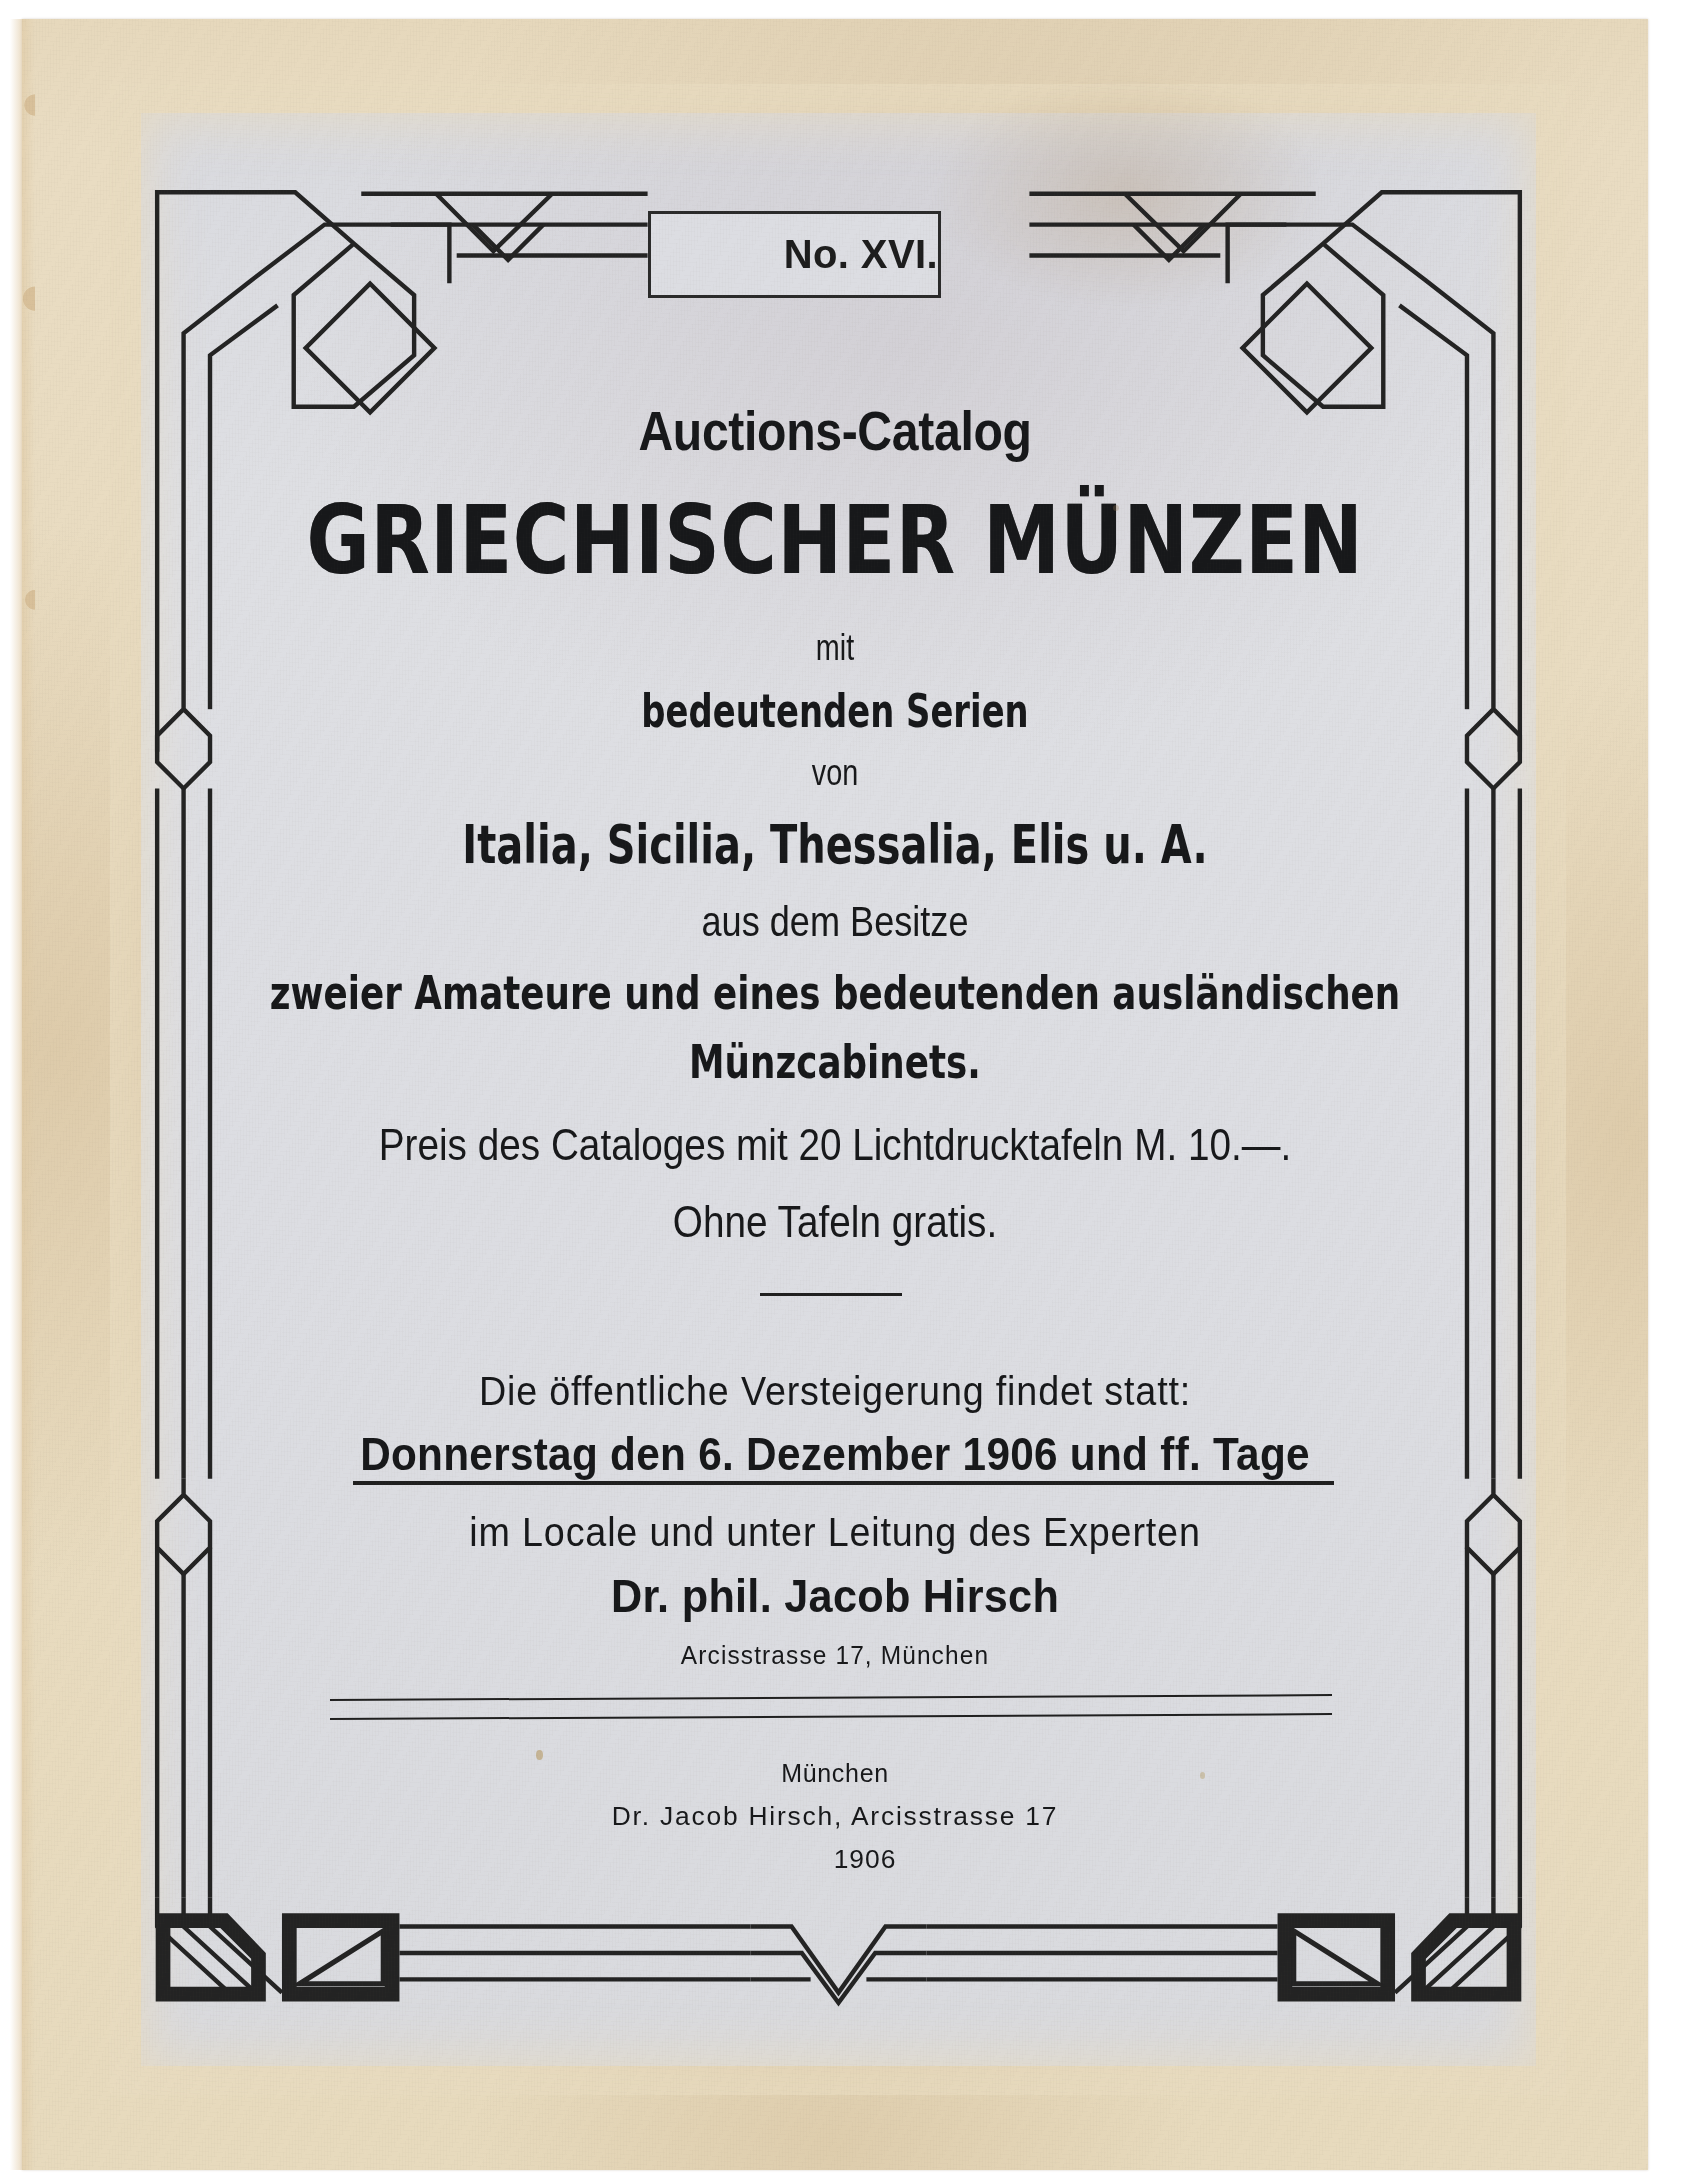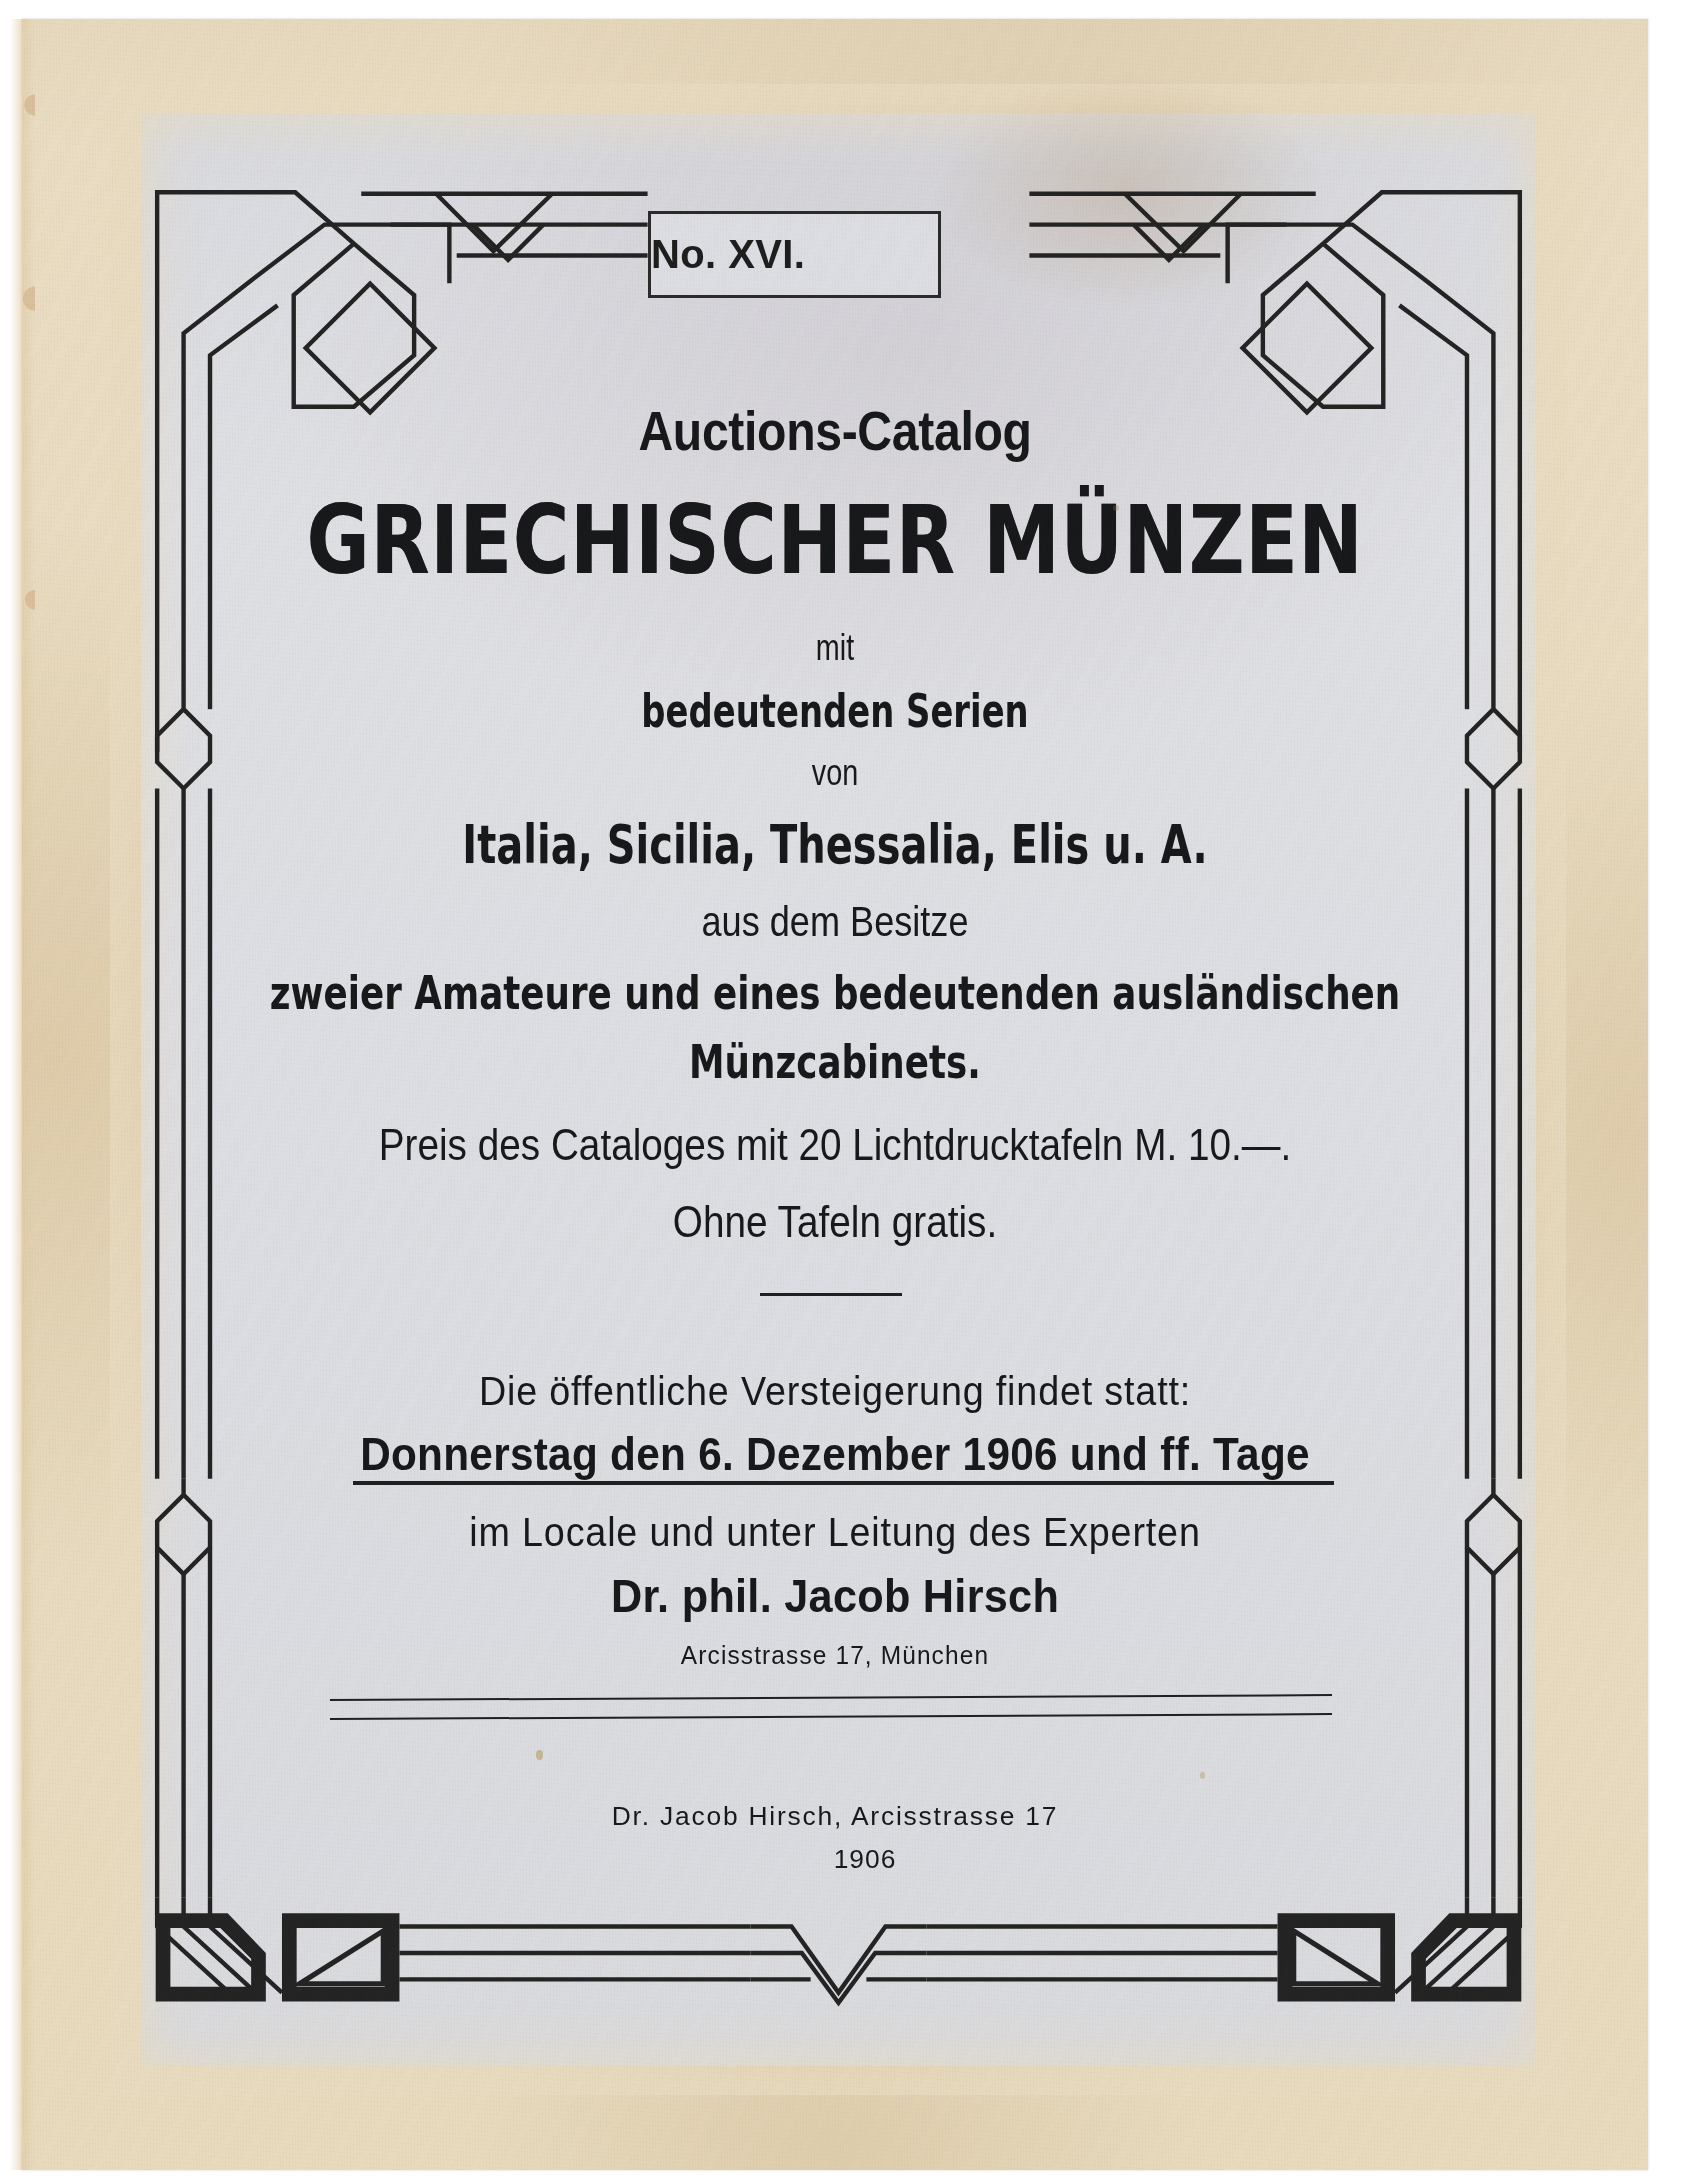--- a/index.html
+++ b/index.html
@@ -58,21 +58,21 @@
   }
 
   
   #border{position:absolute;left:119px;top:94px;width:1395px;height:1953px;}
   #border svg{display:block;width:100%;height:100%;}
 
   
   #tab{
     position:absolute;left:626px;top:192px;width:287px;height:81px;
     border:3.7px solid #2a2a2a;background:#dcdde2;
-    display:flex;align-items:center;justify-content:flex-start;
+    display:flex;align-items:center;justify-content:flex-end;
   }
   #tab span{
     font-size:40px;font-weight:700;color:#1d1d1d;letter-spacing:0.4px;
     font-family:"Liberation Sans","DejaVu Sans",sans-serif;
   }
 
   
   .tx{position:absolute;left:0;width:100%;text-align:center;color:#17181a;white-space:nowrap;}
 
   .t-auctions{
@@ -258,20 +258,21 @@
   <div class="tx t-oeffentlich">Die öffentliche Versteigerung findet statt:</div>
   <div class="tx t-datum">Donnerstag den 6. Dezember 1906 und ff. Tage</div>
   <div class="rule" id="rule-date"></div>
   <div class="tx t-locale">im Locale und unter Leitung des Experten</div>
   <div class="tx t-expert">Dr. phil. Jacob Hirsch</div>
   <div class="tx t-addr">Arcisstrasse 17, München</div>
 
   <div class="rule" id="rule-dbl-1"></div>
   <div class="rule" id="rule-dbl-2"></div>
 
+  <div class="tx t-city">München</div>
   <div class="tx t-imprint">Dr. Jacob Hirsch, Arcisstrasse 17</div>
   <div class="tx t-year">1906</div>
 
   <div class="fleck" style="left:514px;top:1731px;width:6.6px;height:9.5px;background:rgba(170,132,60,.45);"></div>
   <div class="fleck" style="left:1178px;top:1753px;width:5.1px;height:6.6px;background:rgba(170,140,70,.35);"></div>
   <div class="fleck" style="left:1091px;top:486px;width:5.9px;height:5.9px;background:rgba(150,120,80,.30);"></div>
 
   <div id="grain"></div>
 </div>
 

